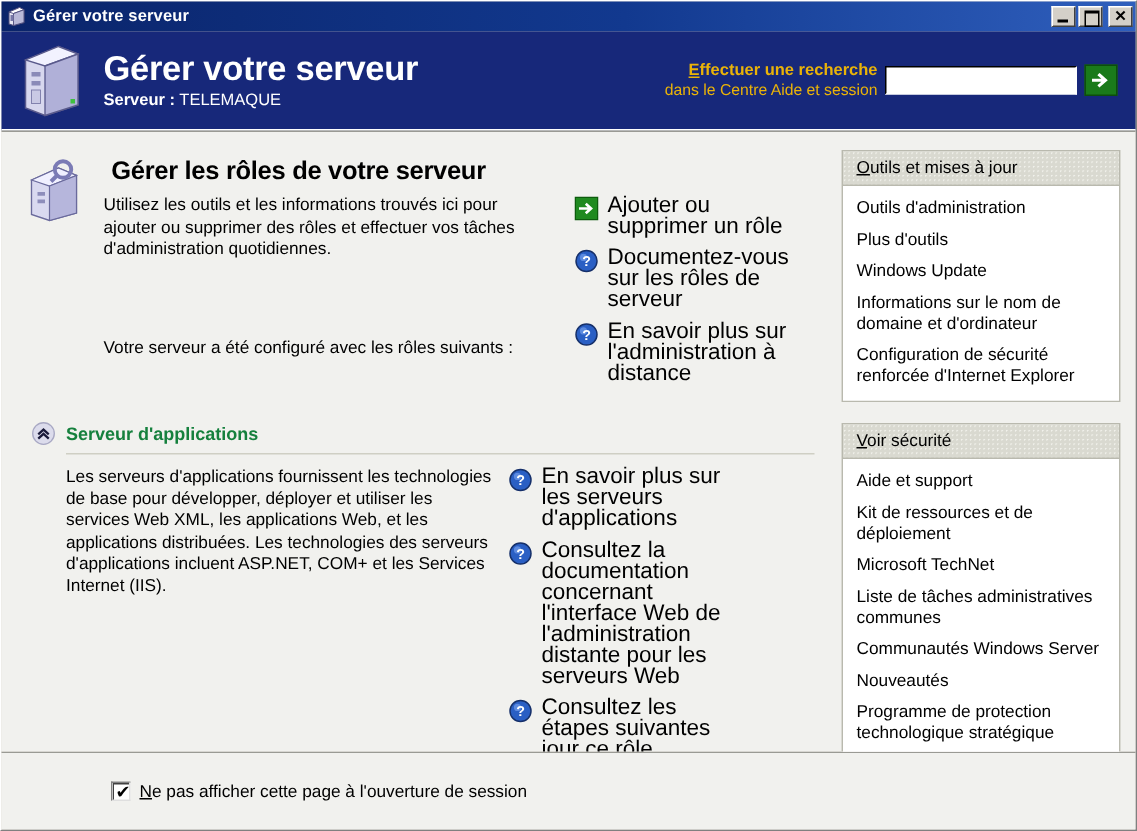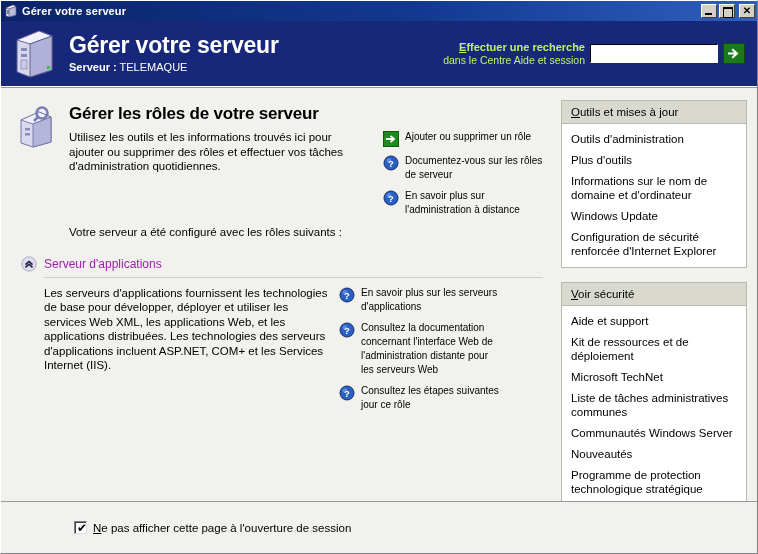--- a/index.html
+++ b/index.html
@@ -99,21 +99,21 @@
   .banner-subtitle { font-size: 11px; line-height: 15px; margin-top: 2px; }
   .banner-subtitle b { font-weight: bold; }
 
   .search-area {
     display: flex;
     align-items: center;
     flex: 0 0 auto;
     gap: 5px;
   }
   .search-labels {
-    color: #bef264;
+    color: #eab308;
     text-align: right;
     line-height: 13px;
   }
   .search-label-1 { font-size: 11px; font-weight: bold; }
   .search-label-2 { font-size: 10.5px; }
   .search-input {
     width: 128px;
     height: 19px;
     background: #ffffff;
     border: 1px solid #000000;
@@ -160,47 +160,48 @@
   .intro { display: flex; align-items: flex-start; }
   .intro-icon { width: 44px; flex: 0 0 44px; margin-top: 4px; }
   .intro-body { flex: 1 1 auto; padding-left: 10px; min-width: 0; }
   .page-heading {
     font-size: 17px;
     font-weight: bold;
     color: #000000;
     line-height: 23px;
     max-width: 260px;
     letter-spacing: -0.2px;
+    text-align: center;
   }
   .intro-cols { display: flex; margin-top: 5px; }
   .intro-text {
     flex: 1 1 auto;
     font-size: 11.5px;
     line-height: 14.5px;
     color: #000;
     max-width: 300px;
   }
   .configured-note { font-size: 11.5px; margin-top: 52px; color: #000; }
 
   
   .linklist { width: 160px; flex: 0 0 160px; margin-left: 10px; }
   .linkrow { display: flex; align-items: flex-start; margin-bottom: 7px; }
   .linkrow .ic { width: 16px; height: 16px; flex: 0 0 16px; margin-right: 6px; margin-top: 1px; }
   .linkrow .lbl {
-    font-size: 10px;
+    font-size: 15px;
     line-height: 14px;
     color: #000;
     cursor: pointer;
   }
 
   
   .role-section { margin-top: 18px; }
   .role-head { display: flex; align-items: center; }
   .collapse-ic { width: 16px; height: 16px; flex: 0 0 16px; margin-right: 7px; margin-left: 6px; cursor: pointer; }
-  .role-title { font-size: 12px; font-weight: normal; color: #a21caf; }
+  .role-title { font-size: 12px; font-weight: bold; color: #15803d; }
   .role-rule {
     height: 1px;
     background: #cfcfc4;
     margin: 5px 0 0 29px;
   }
   .role-cols { display: flex; margin-top: 8px; padding-left: 29px; }
   .role-text {
     flex: 1 1 auto;
     font-size: 11.5px;
     line-height: 14.5px;
@@ -443,22 +444,22 @@
 
     </div>
 
     <div class="right-col">
 
       <div class="panel">
         <div class="panel-head"><u>O</u><span>utils et mises à jour</span></div>
         <div class="panel-body">
           <div class="panel-link">Outils d'administration</div>
           <div class="panel-link">Plus d'outils</div>
+          <div class="panel-link">Windows Update</div>
           <div class="panel-link">Informations sur le nom de domaine et d'ordinateur</div>
-          <div class="panel-link">Windows Update</div>
           <div class="panel-link">Configuration de sécurité renforcée d'Internet Explorer</div>
         </div>
       </div>
 
       <div class="panel">
         <div class="panel-head"><u>V</u><span>oir sécurité</span></div>
         <div class="panel-body">
           <div class="panel-link">Aide et support</div>
           <div class="panel-link">Kit de ressources et de déploiement</div>
           <div class="panel-link">Microsoft TechNet</div>

